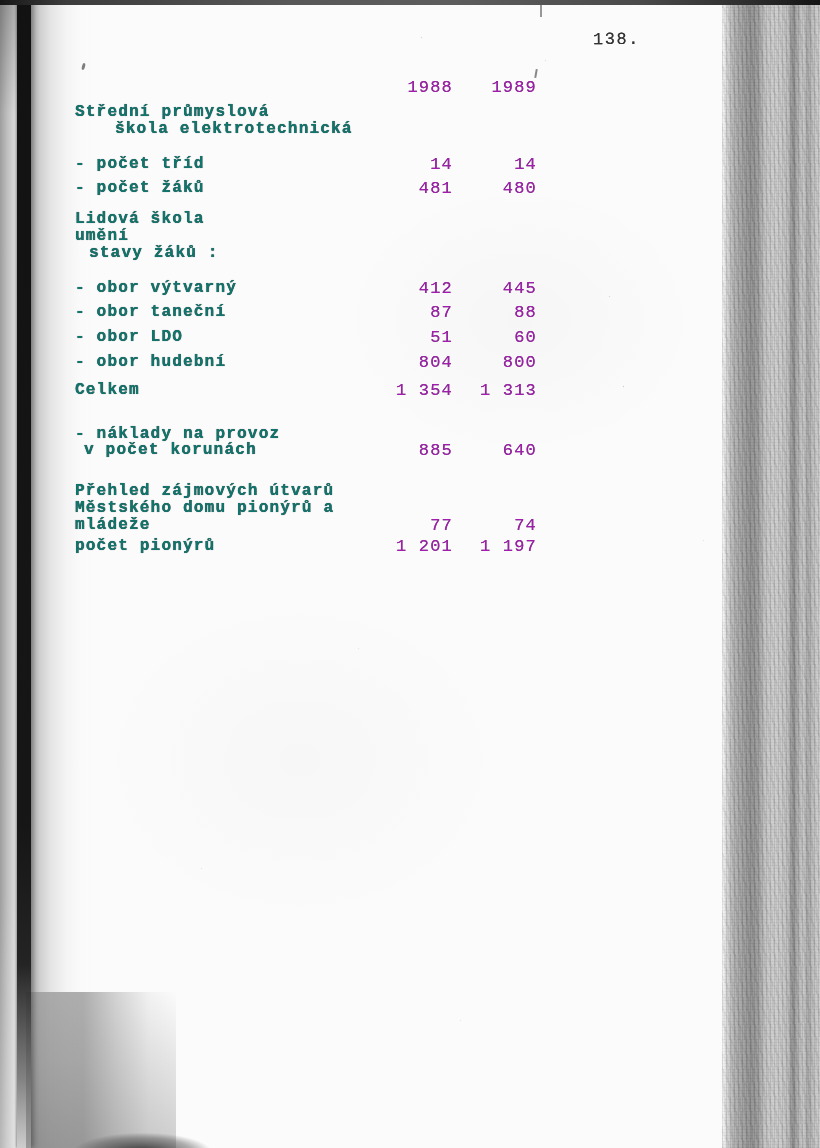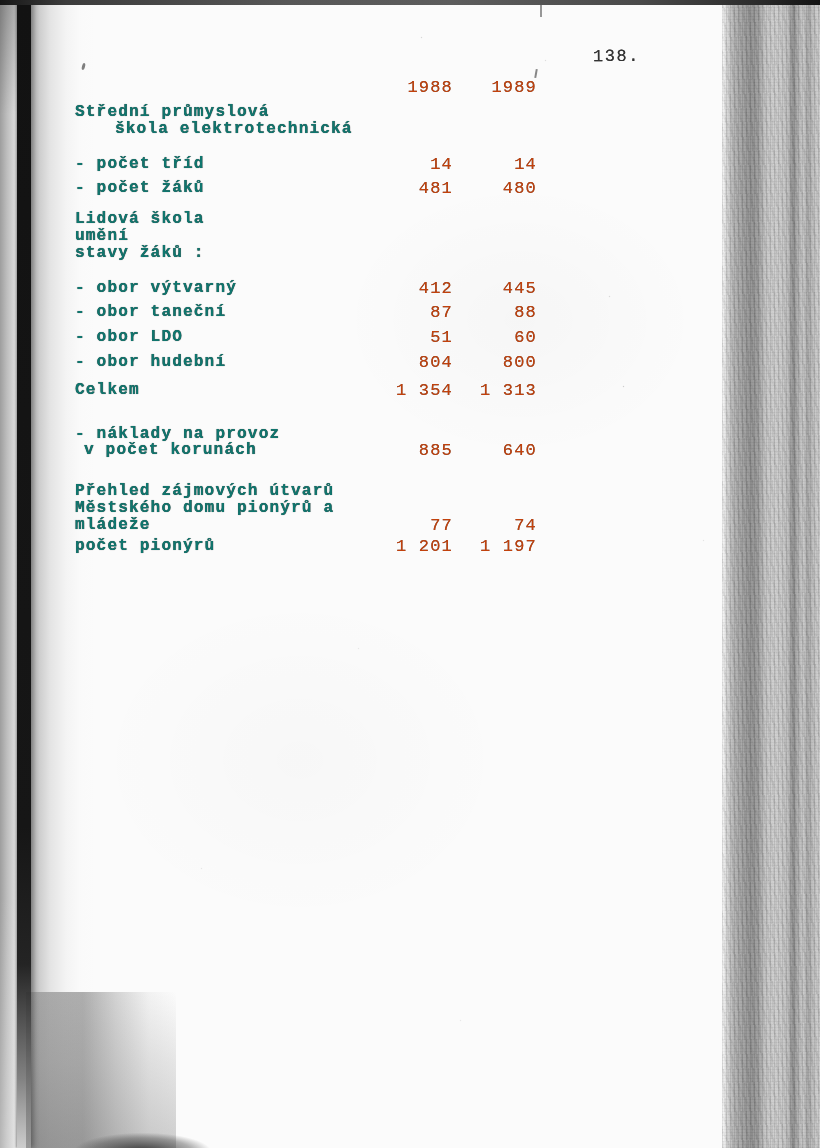--- a/index.html
+++ b/index.html
@@ -58,32 +58,31 @@
         #c2c2c2 43px,#cbcbcb 52px,#c7c7c7 60px,#bcbcbc 66px,#8a8a8a 71px,#aeaeae 76px,
         #c8c8c8 81px,#a6a6a6 86px,#bdbdbd 91px,#cecece 98px);
   }
   
   .content{position:absolute;inset:0;}
   .page-number{
     position:absolute;left:593px;top:30px;
     font-size:17px;letter-spacing:1.5px;color:#333;
     text-shadow:0 0 .6px rgba(40,40,40,.8);
     transform:rotate(-0.6deg);
-    margin-top:17px;
   }
   .line{position:absolute;left:0;width:560px;height:20px;font-size:16px;white-space:nowrap;}
   .lab{
     display:inline-block;margin-left:75px;
     font-weight:700;letter-spacing:1.2px;color:#0f766e;
     text-shadow:0 0 .7px rgba(30,30,30,.9), .4px .4px 0 rgba(30,30,30,.3);
   }
   .lab.ind{margin-left:84px;}
   .val{
     position:absolute;top:0;font-size:17px;letter-spacing:1.2px;
-    text-align:right;color:#c2410c;
+    text-align:right;color:#a21caf;
     text-shadow:0 0 .6px rgba(40,40,40,.75);
   }
   .v1{left:258px;width:195px;}
   .v2{left:342px;width:195px;}
   
   .art{position:absolute;background:#555;}
   .art-comma{left:82px;top:63px;width:3px;height:7px;border-radius:45%;transform:rotate(14deg);opacity:.75;}
   .art-tick-1989{left:535px;top:69px;width:2px;height:9px;transform:rotate(10deg);opacity:.7;}
   .art-tick-top{left:540px;top:3px;width:2px;height:14px;opacity:.6;}
   .speckles{
@@ -119,21 +118,21 @@
         <div class="line" style="top: 78px;">
           <span class="val v1">1988</span>
           <span class="val v2">1989</span>
         </div>
         <div class="line" style="top: 103px;"><span class="lab">Střední průmyslová</span></div>
         <div class="line" style="top: 120px; margin-left: 40px;"><span class="lab">škola elektrotechnická</span></div>
         <div class="line" style="top: 155px;"><span class="lab">- počet tříd</span><span class="val v1">14</span><span class="val v2">14</span></div>
         <div class="line" style="top: 179px;"><span class="lab">- počet žáků</span><span class="val v1">481</span><span class="val v2">480</span></div>
         <div class="line" style="top: 210px;"><span class="lab">Lidová škola</span></div>
         <div class="line" style="top: 227px;"><span class="lab">umění</span></div>
-        <div class="line" style="top: 244px;"><span class="lab">stavy žáků :</span></div>
+        <div class="line" style="top: 244px; padding-left: 14px;"><span class="lab">stavy žáků :</span></div>
         <div class="line" style="top: 279px;"><span class="lab">- obor výtvarný</span><span class="val v1">412</span><span class="val v2">445</span></div>
         <div class="line" style="top: 303px;"><span class="lab">- obor taneční</span><span class="val v1">87</span><span class="val v2">88</span></div>
         <div class="line" style="top: 328px;"><span class="lab">- obor LDO</span><span class="val v1">51</span><span class="val v2">60</span></div>
         <div class="line" style="top: 353px;"><span class="lab">- obor hudební</span><span class="val v1">804</span><span class="val v2">800</span></div>
         <div class="line" style="top: 381px;"><span class="lab">Celkem</span><span class="val v1">1 354</span><span class="val v2">1 313</span></div>
         <div class="line" style="top: 425px;"><span class="lab">- náklady na provoz</span></div>
         <div class="line" style="top: 441px;"><span class="lab ind">v počet korunách</span><span class="val v1">885</span><span class="val v2">640</span></div>
         <div class="line" style="top: 482px;"><span class="lab">Přehled zájmových útvarů</span></div>
         <div class="line" style="top: 499px;"><span class="lab">Městského domu pionýrů a</span></div>
         <div class="line" style="top: 516px;"><span class="lab">mládeže</span><span class="val v1">77</span><span class="val v2">74</span></div>

